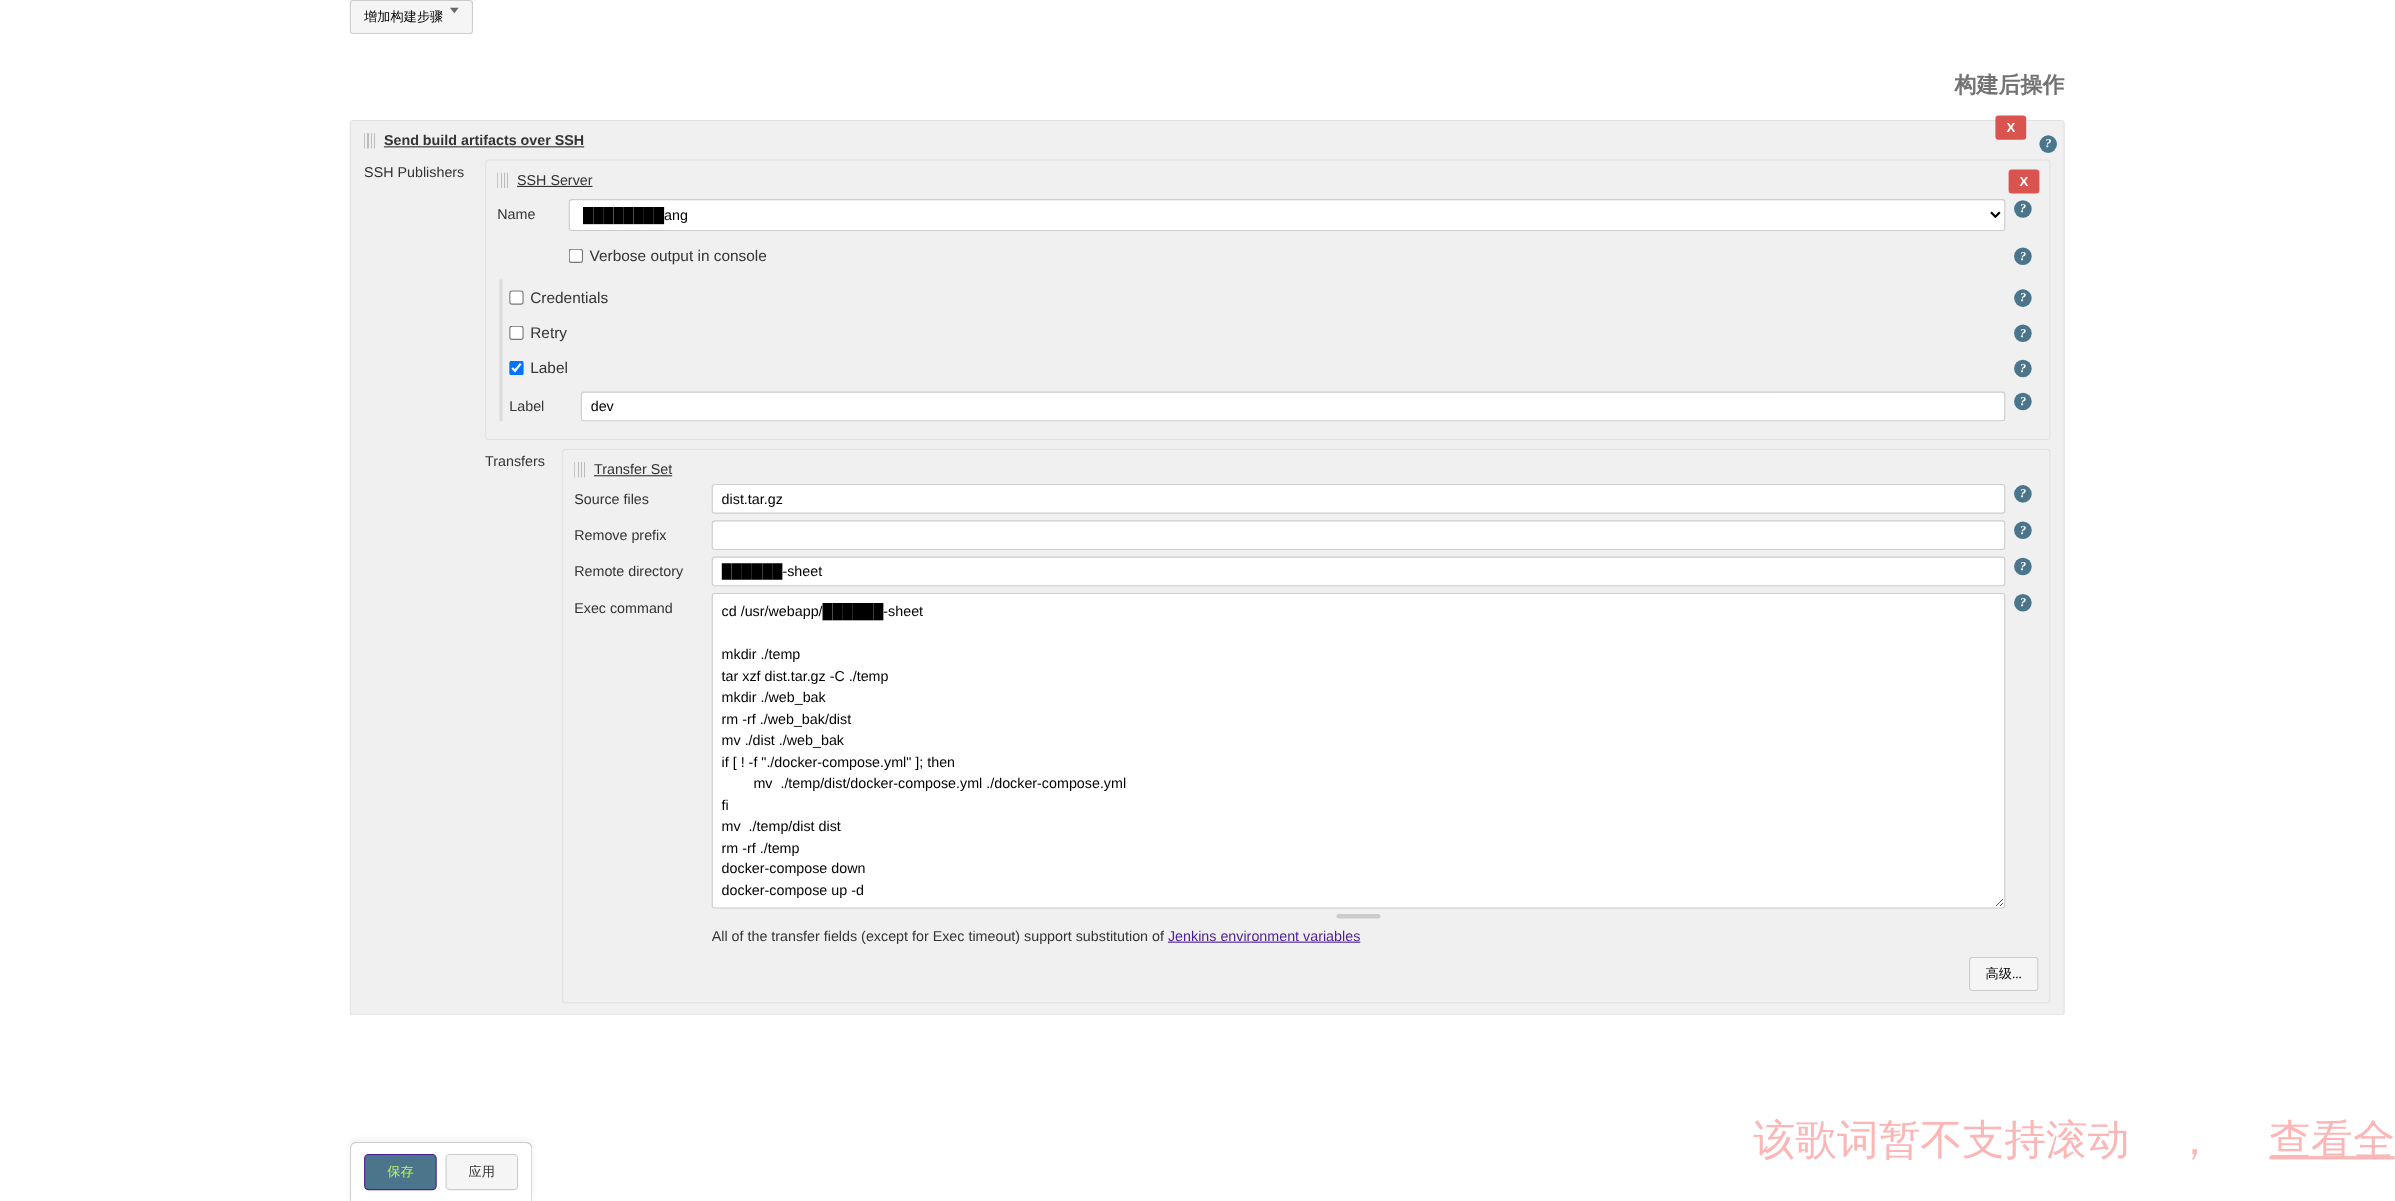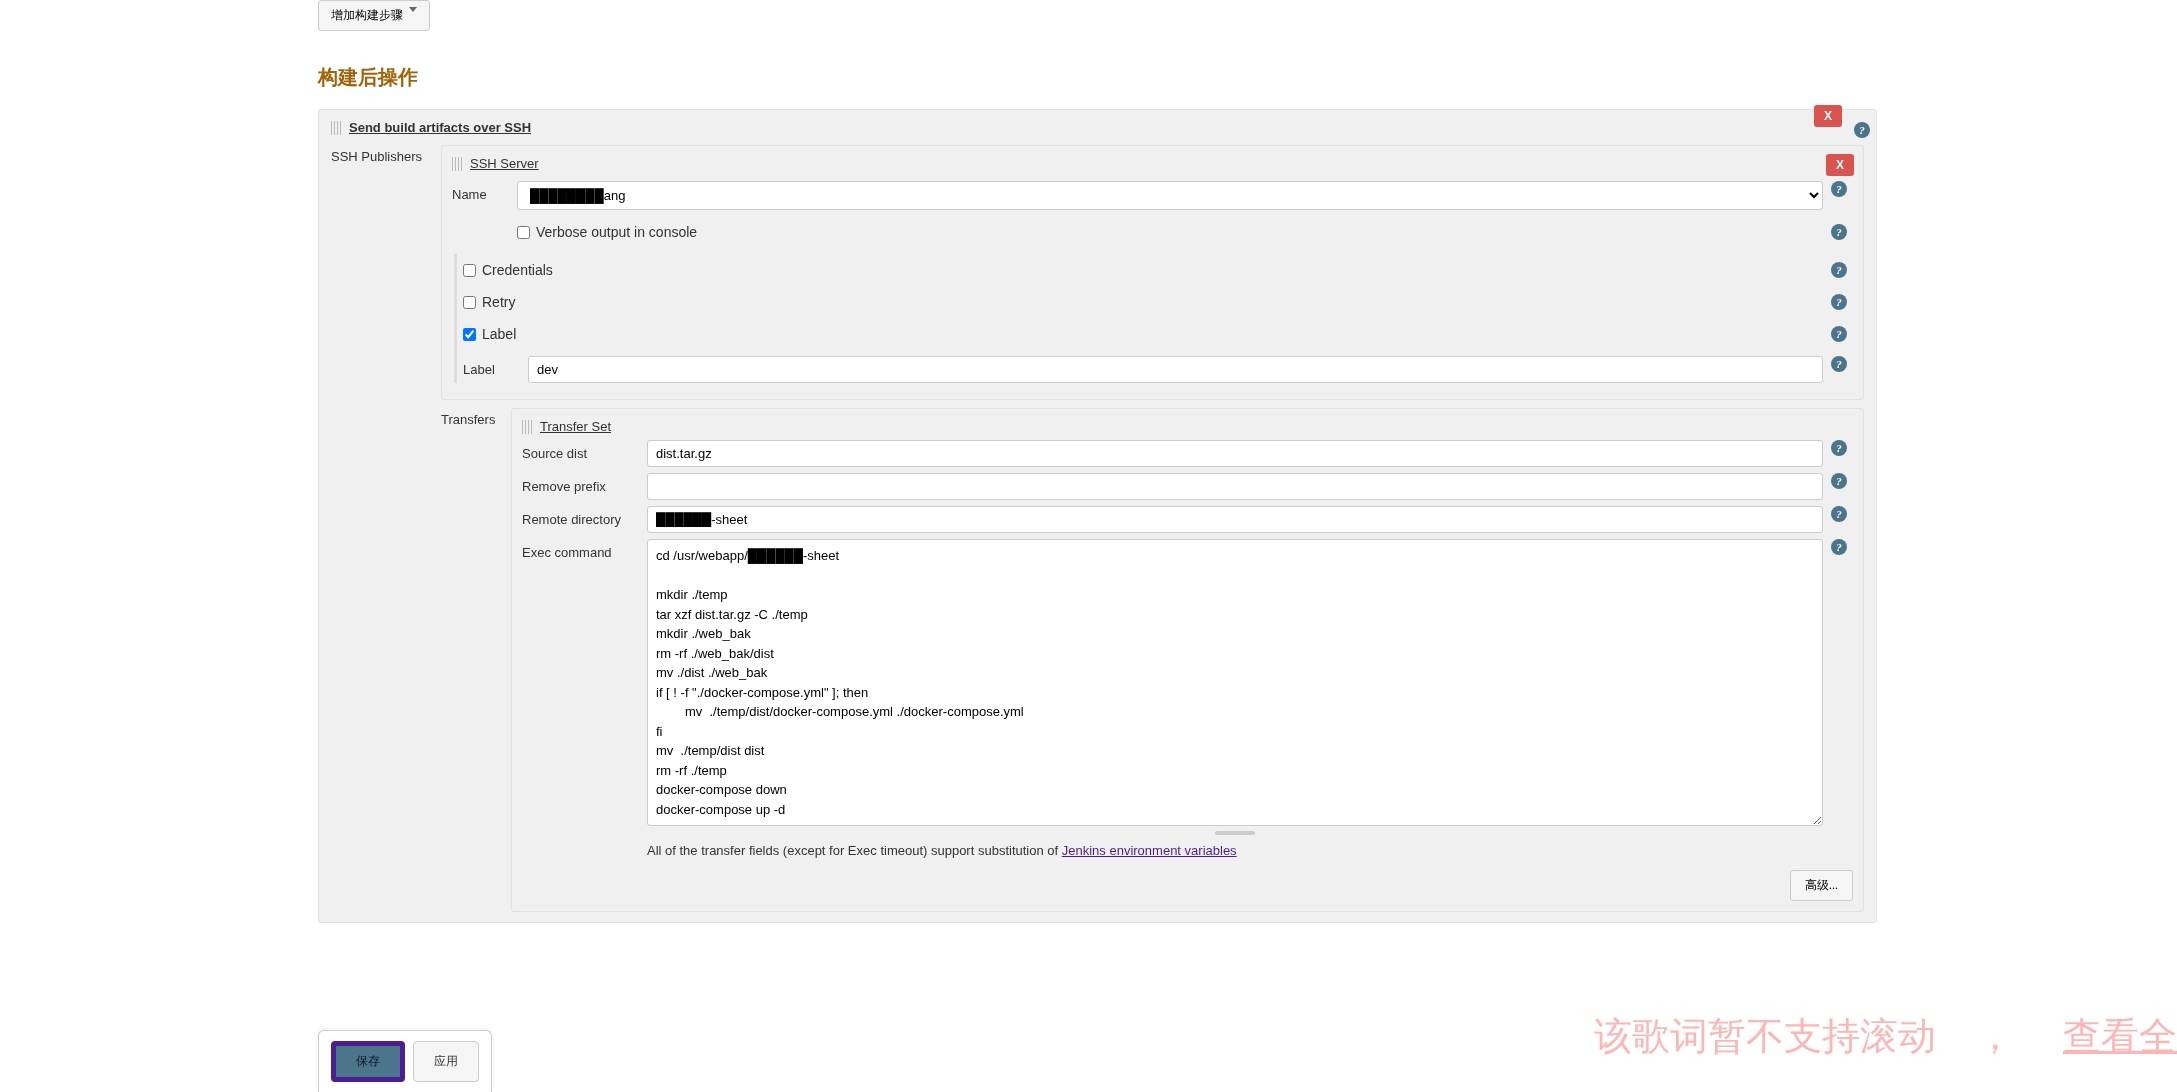--- a/index.html
+++ b/index.html
@@ -32,21 +32,22 @@
       width: 0;
       height: 0;
       border-left: 4px solid transparent;
       border-right: 4px solid transparent;
       border-top: 5px solid #666;
     }
     .section-title {
       font-size: 20px;
       font-weight: bold;
       margin: 18px 0 18px 0;
-      color: #a16207;
+      color: #737373;
+      text-align: right;
     }
     .config-block {
       background: #f0f0f0;
       border: 1px solid #e2e2e2;
       border-radius: 3px;
       padding: 10px 12px;
       position: relative;
     }
     .block-header {
       display: flex;
@@ -218,22 +219,22 @@
       border: 1px solid #ccc;
       border-bottom: none;
       border-radius: 6px 6px 0 0;
       padding: 10px 12px;
       display: flex;
       gap: 8px;
       box-shadow: 0 -2px 6px rgba(0,0,0,0.05);
     }
     .btn-primary {
       background: #4b758b;
-      color: #0f172a;
-      border: 5px solid #4c1d95;
+      color: #bef264;
+      border: 1px solid #4c1d95;
       border-radius: 4px;
       padding: 7px 20px;
       font-size: 12px;
       cursor: pointer;
     }
     .btn-default {
       background: #f5f5f5;
       color: #333;
       border: 1px solid #ccc;
       border-radius: 4px;
@@ -363,21 +364,21 @@
         <div class="content-row" style="margin-top:8px;">
           <div style="width:70px; padding-top:4px;">Transfers</div>
           <div class="side-wide">
             <div class="inner-panel">
               <div class="block-header">
                 <span class="gripper"></span>
                 <span class="panel-title">Transfer Set</span>
               </div>
 
               <div class="form-row">
-                <div class="form-label-wide">Source dist</div>
+                <div class="form-label-wide">Source files</div>
                 <div class="form-input-wrap">
                   <input type="text" class="form-control" value="dist.tar.gz" style="">
                 </div>
                 <div class="help-col"><span class="help-icon">?</span></div>
               </div>
 
               <div class="form-row">
                 <div class="form-label-wide">Remove prefix</div>
                 <div class="form-input-wrap">
                   <input type="text" class="form-control" value="" style="">

